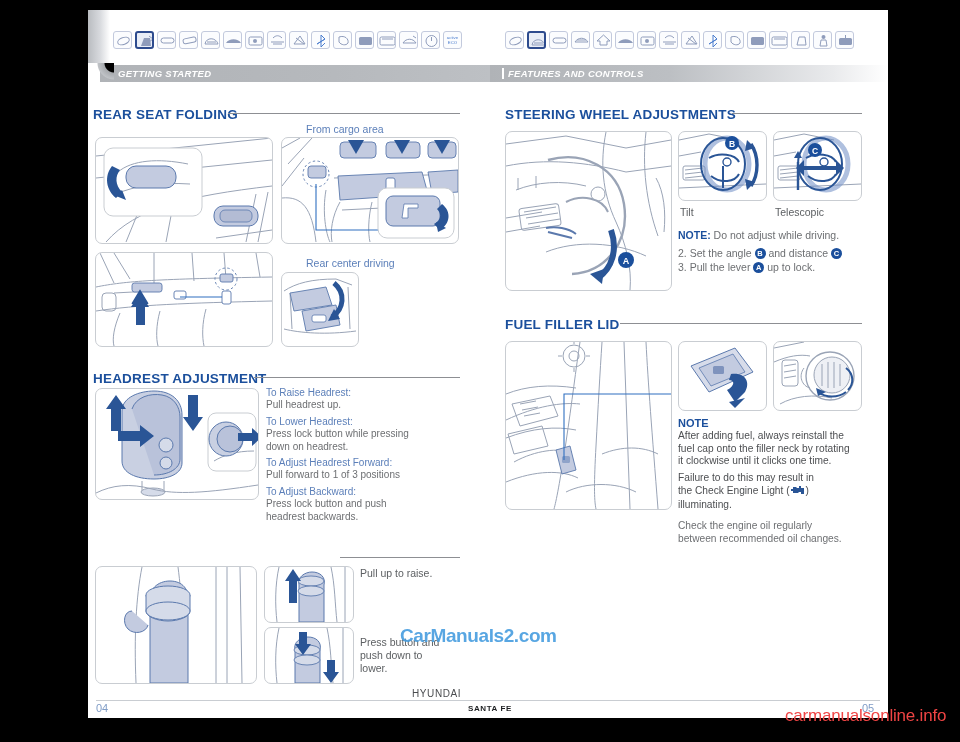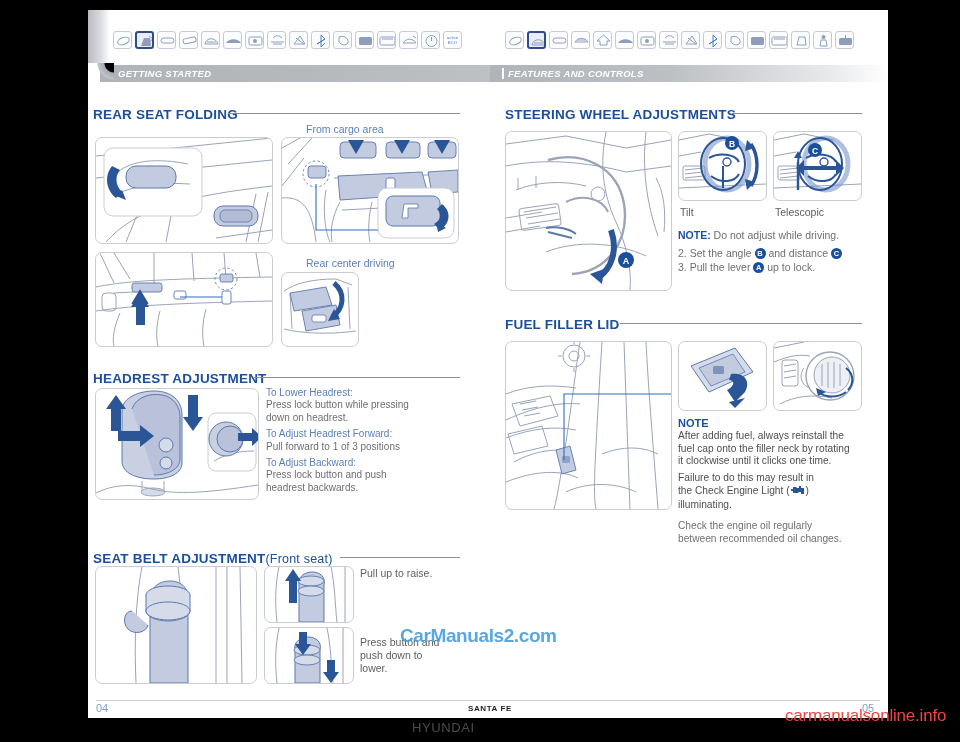--- a/index.html
+++ b/index.html
@@ -43,21 +43,21 @@
   .bodytxt{position:absolute;color:#6d6f72;font-size:10px;line-height:12.4px;
       font-family:"Liberation Sans",sans-serif;}
   .bluelbl{color:#5b7fb9;}
   .figbox{position:absolute;border:1px solid #c9cdd2;border-radius:7px;background:#fff;overflow:hidden;}
   .plain{position:absolute;color:#5d6063;font-size:10.5px;font-family:"Liberation Sans",sans-serif;}
 
   
   .footrule{position:absolute;left:96px;top:700px;width:784px;height:1px;background:#c9cdd2;}
   .pgl{position:absolute;left:96px;top:702px;color:#7f9cc6;font-size:11px;}
   .pgr{position:absolute;left:862px;top:702px;color:#7f9cc6;font-size:11px;}
-  .brandh{position:absolute;left:412px;top:720px;color:#4a4c4f;font-size:13px;letter-spacing:.6px;}
+  .brandh{position:absolute;left:412px;top:688px;color:#4a4c4f;font-size:10px;letter-spacing:.6px;}
   .brandm{position:absolute;left:468px;top:704px;color:#1d1f21;font-size:8px;font-weight:bold;letter-spacing:.6px;}
 
   .wm1{position:absolute;left:400px;top:625px;color:#4a9fe0;font-size:19px;font-weight:bold;
        letter-spacing:-.4px;font-family:"Liberation Sans",sans-serif;opacity:.92;}
   .wm2{position:absolute;left:737px;top:706px;color:#ef4444;font-size:17px;
        font-family:"Liberation Sans",sans-serif;letter-spacing:-.2px;margin-left:48px;}
 
   
   .badge{display:inline-block;width:11px;height:11px;border-radius:50%;background:#1b4f9c;color:#fff;
      font-size:7.5px;font-weight:bold;text-align:center;line-height:11px;vertical-align:1px;}
@@ -419,38 +419,39 @@
       <rect x="112" y="24" width="48" height="58" rx="8" fill="#fff" stroke="#c9cdd2" stroke-width="1"></rect>
       <path d="M118 72 C128 66 140 62 158 62" fill="none" stroke="#9aa4b6" stroke-width="1"></path>
       <circle cx="130" cy="50" r="17" fill="#c9d0e2" stroke="#5b79ad" stroke-width="1"></circle>
       <circle cx="134" cy="50" r="13" fill="#b9c2da" stroke="#5b79ad" stroke-width="1"></circle>
       <path d="M142 44 l14 0 l0 -5 l10 9 l-10 9 l0 -5 l-14 0 z" fill="#2a5596"></path>
     </svg>
   </div>
 
   <div class="bodytxt" style="left:266px;top:387px;width:200px;" id="headrest-items">
       <div style="margin-bottom: 4px;">
+        <div class="bluelbl">To Raise Headrest:</div>
+        <div style="white-space: pre-line;">Pull headrest up.</div>
+      </div>
+      <div style="margin-bottom: 4px;">
         <div class="bluelbl">To Lower Headrest:</div>
         <div style="white-space: pre-line;">Press lock button while pressing
 down on headrest.</div>
       </div>
       <div style="margin-bottom: 4px;">
         <div class="bluelbl">To Adjust Headrest Forward:</div>
         <div style="white-space: pre-line;">Pull forward to 1 of 3 positions</div>
       </div>
       <div style="margin-bottom: 4px;">
         <div class="bluelbl">To Adjust Backward:</div>
         <div style="white-space: pre-line;">Press lock button and push
 headrest backwards.</div>
       </div>
     </div>
 
-  <div class="h1" style="left:93px;top:551px;">
-    <span>SEAT BELT ADJUSTMENT</span><span class="sub">(Front seat)</span>
-  </div>
   <div class="rule" style="left:340px;top:557px;width:120px;"></div>
 
   <div class="figbox" style="left:95px;top:566px;width:160px;height:116px;">
     <svg width="160" height="116" viewBox="0 0 160 116">
       <g fill="none" stroke="#9aa4b6" stroke-width="1">
         <path d="M46 0 C40 30 38 70 40 116"></path>
         <path d="M82 0 C86 30 88 70 90 116"></path>
         <path d="M120 0 L120 116"></path>
           <path d="M131 0 L131 116"></path>
         <path d="M144 0 L146 116"></path>

